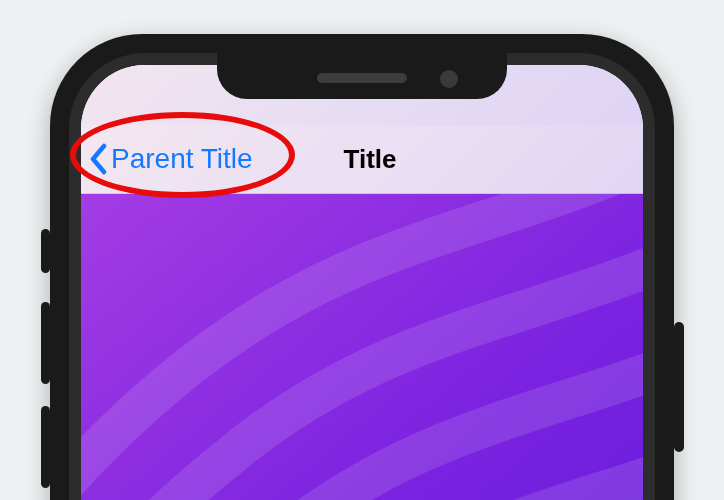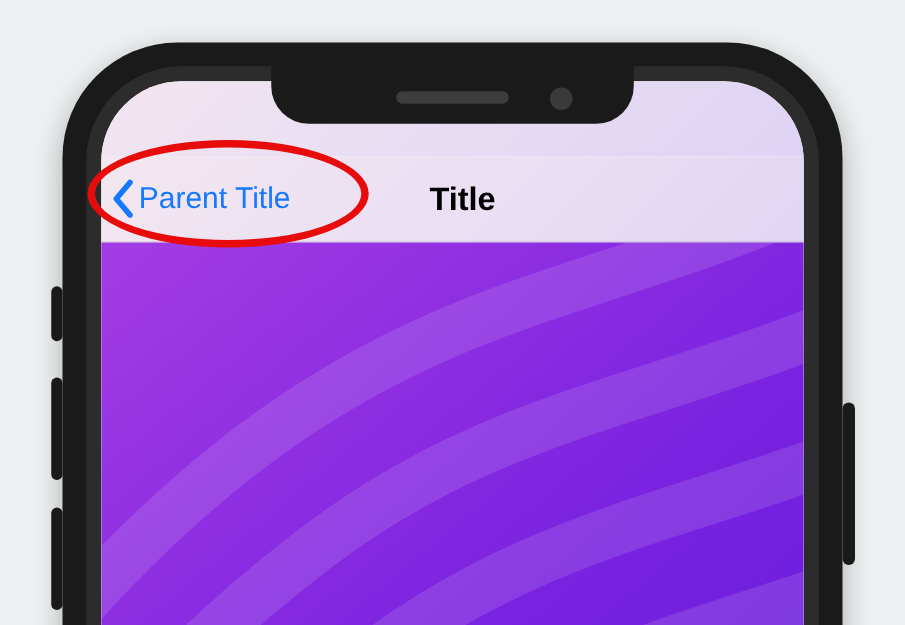--- a/index.html
+++ b/index.html
@@ -92,21 +92,21 @@
     align-items: center;
     background: linear-gradient(135deg, #f3e7f0 0%, #e9def3 60%, #e0d6f4 100%);
     border-bottom: 1px solid rgba(0,0,0,.12);
   }
   .back-btn {
     display: flex;
     align-items: center;
     gap: 2px;
     padding-left: 8px;
     color: #1578ff;
-    font-size: 24px;
+    font-size: 28px;
     font-weight: 400;
     cursor: pointer;
     -webkit-user-select: none;
     user-select: none;
   }
   .back-btn .chev svg { display:block; }
   .nav-title {
     position: absolute;
     left: 16px; right: 0;
     text-align: center;

